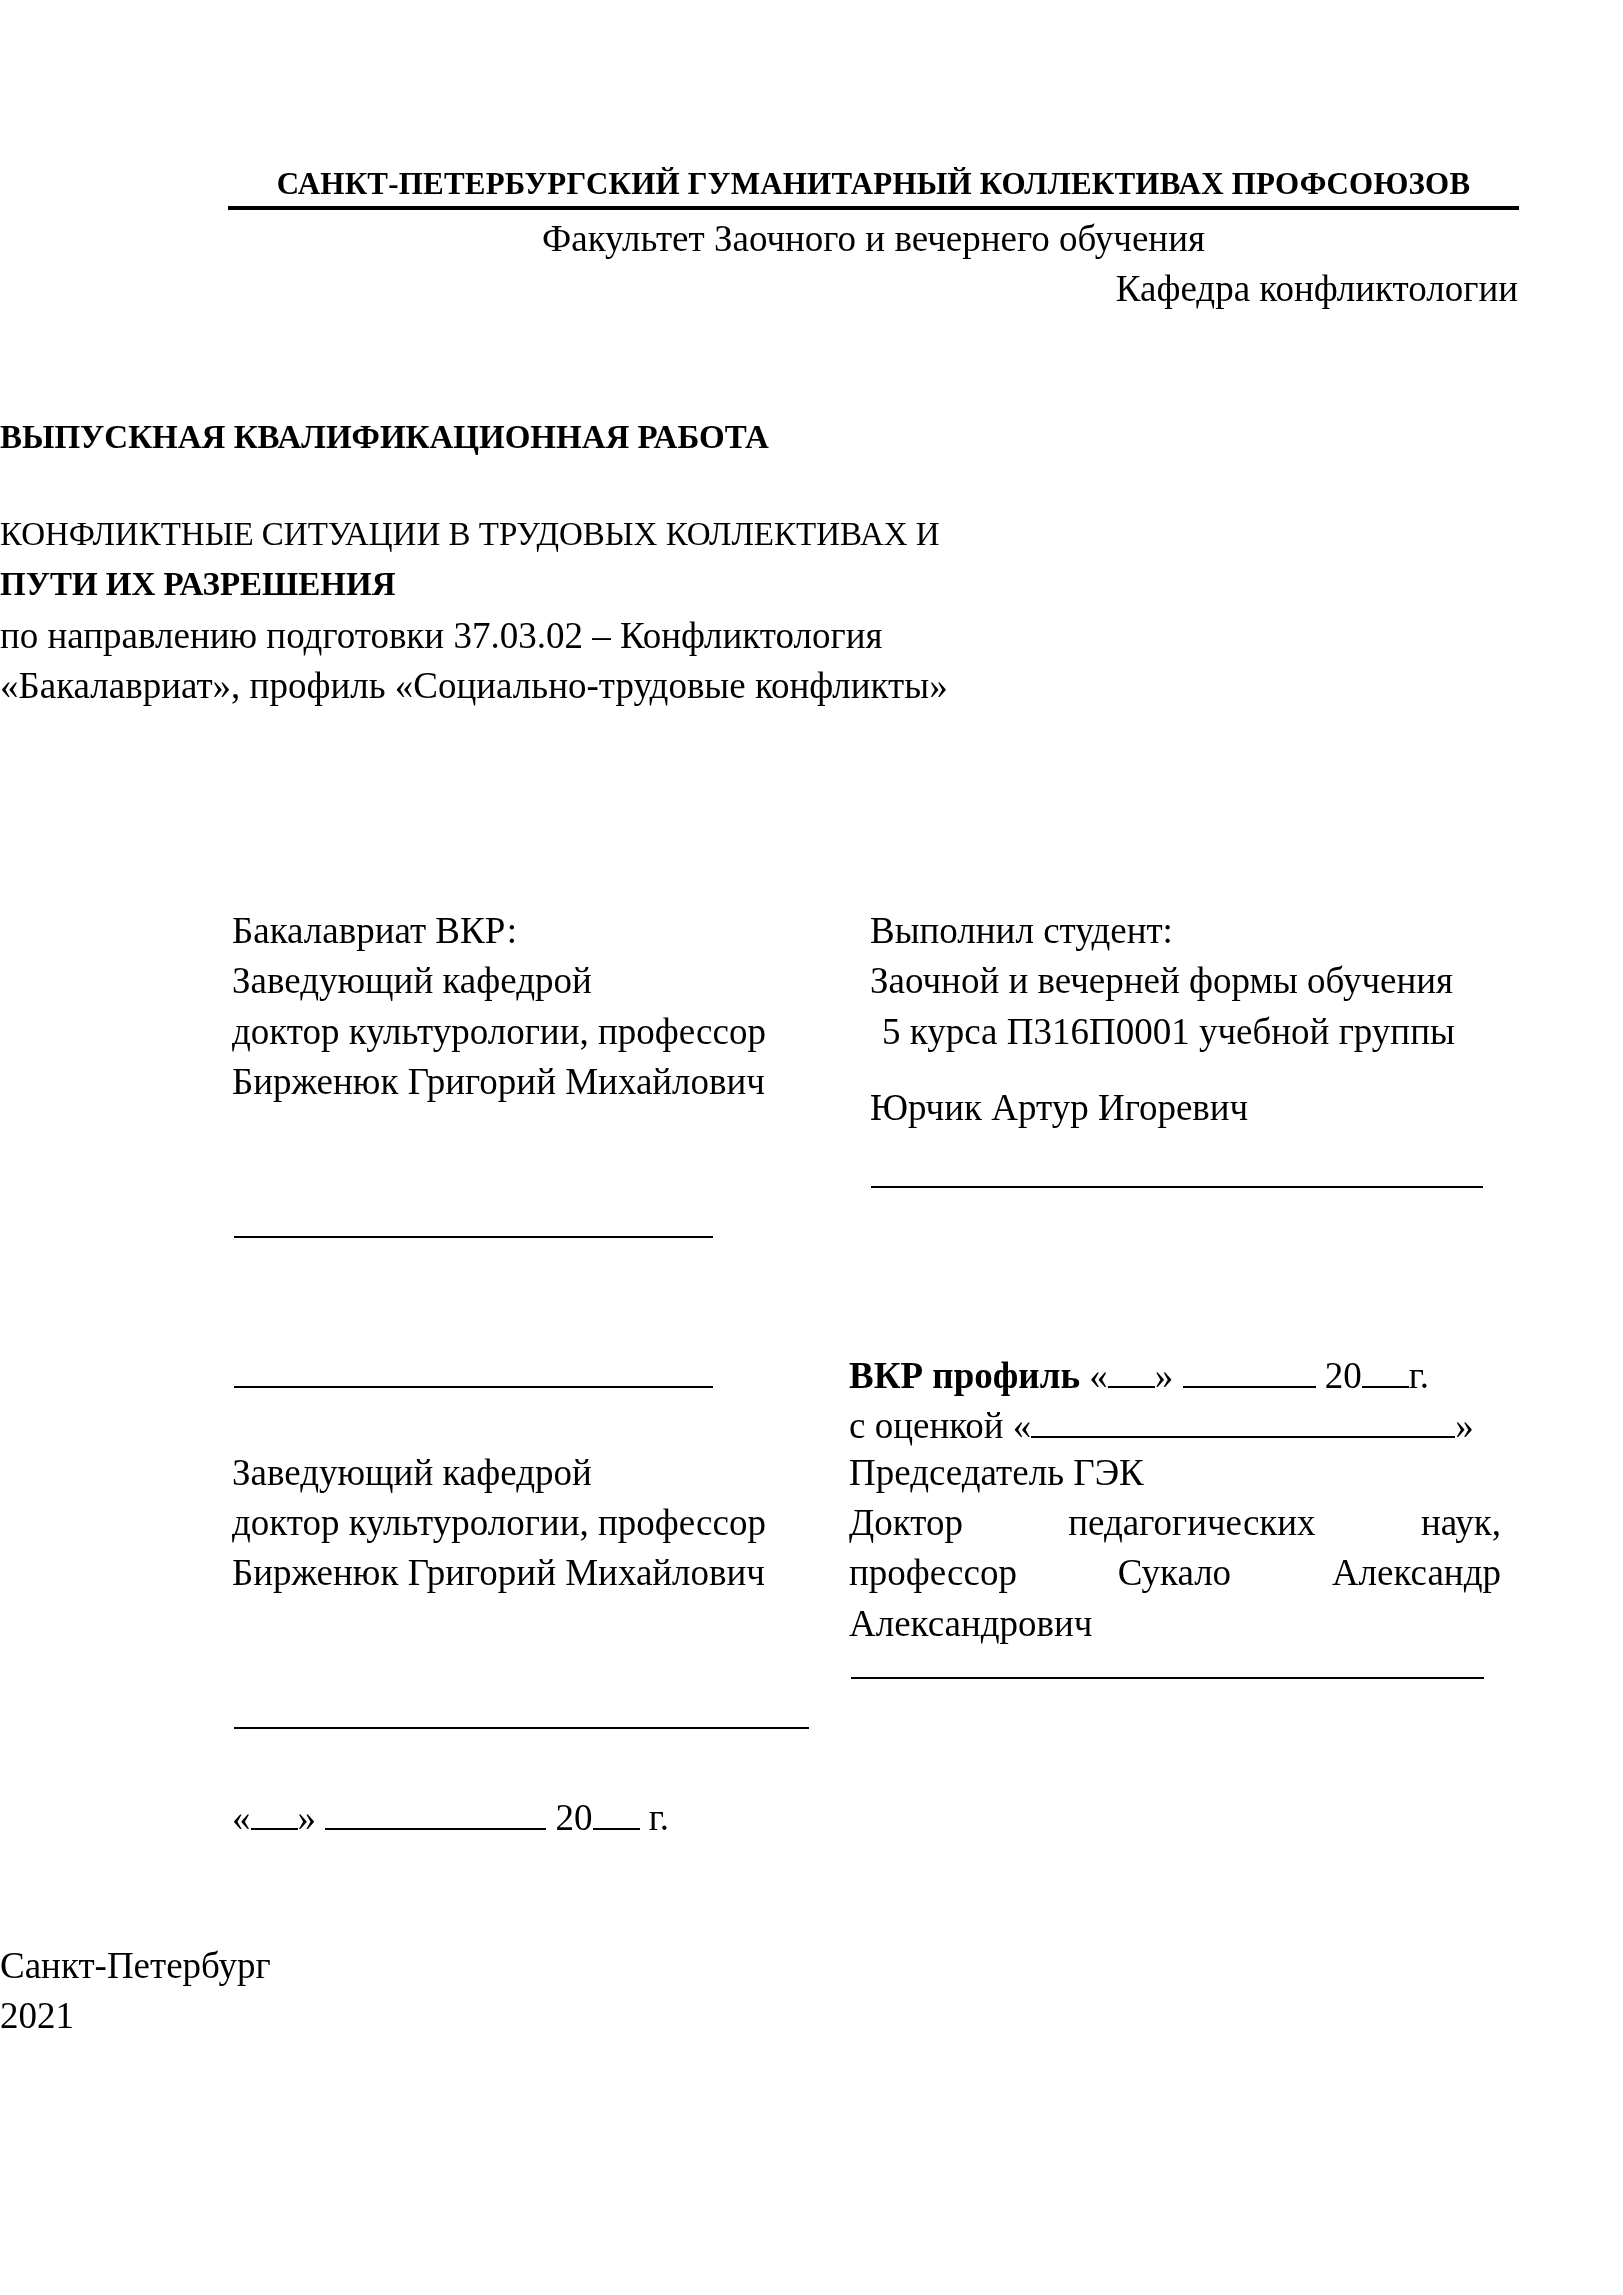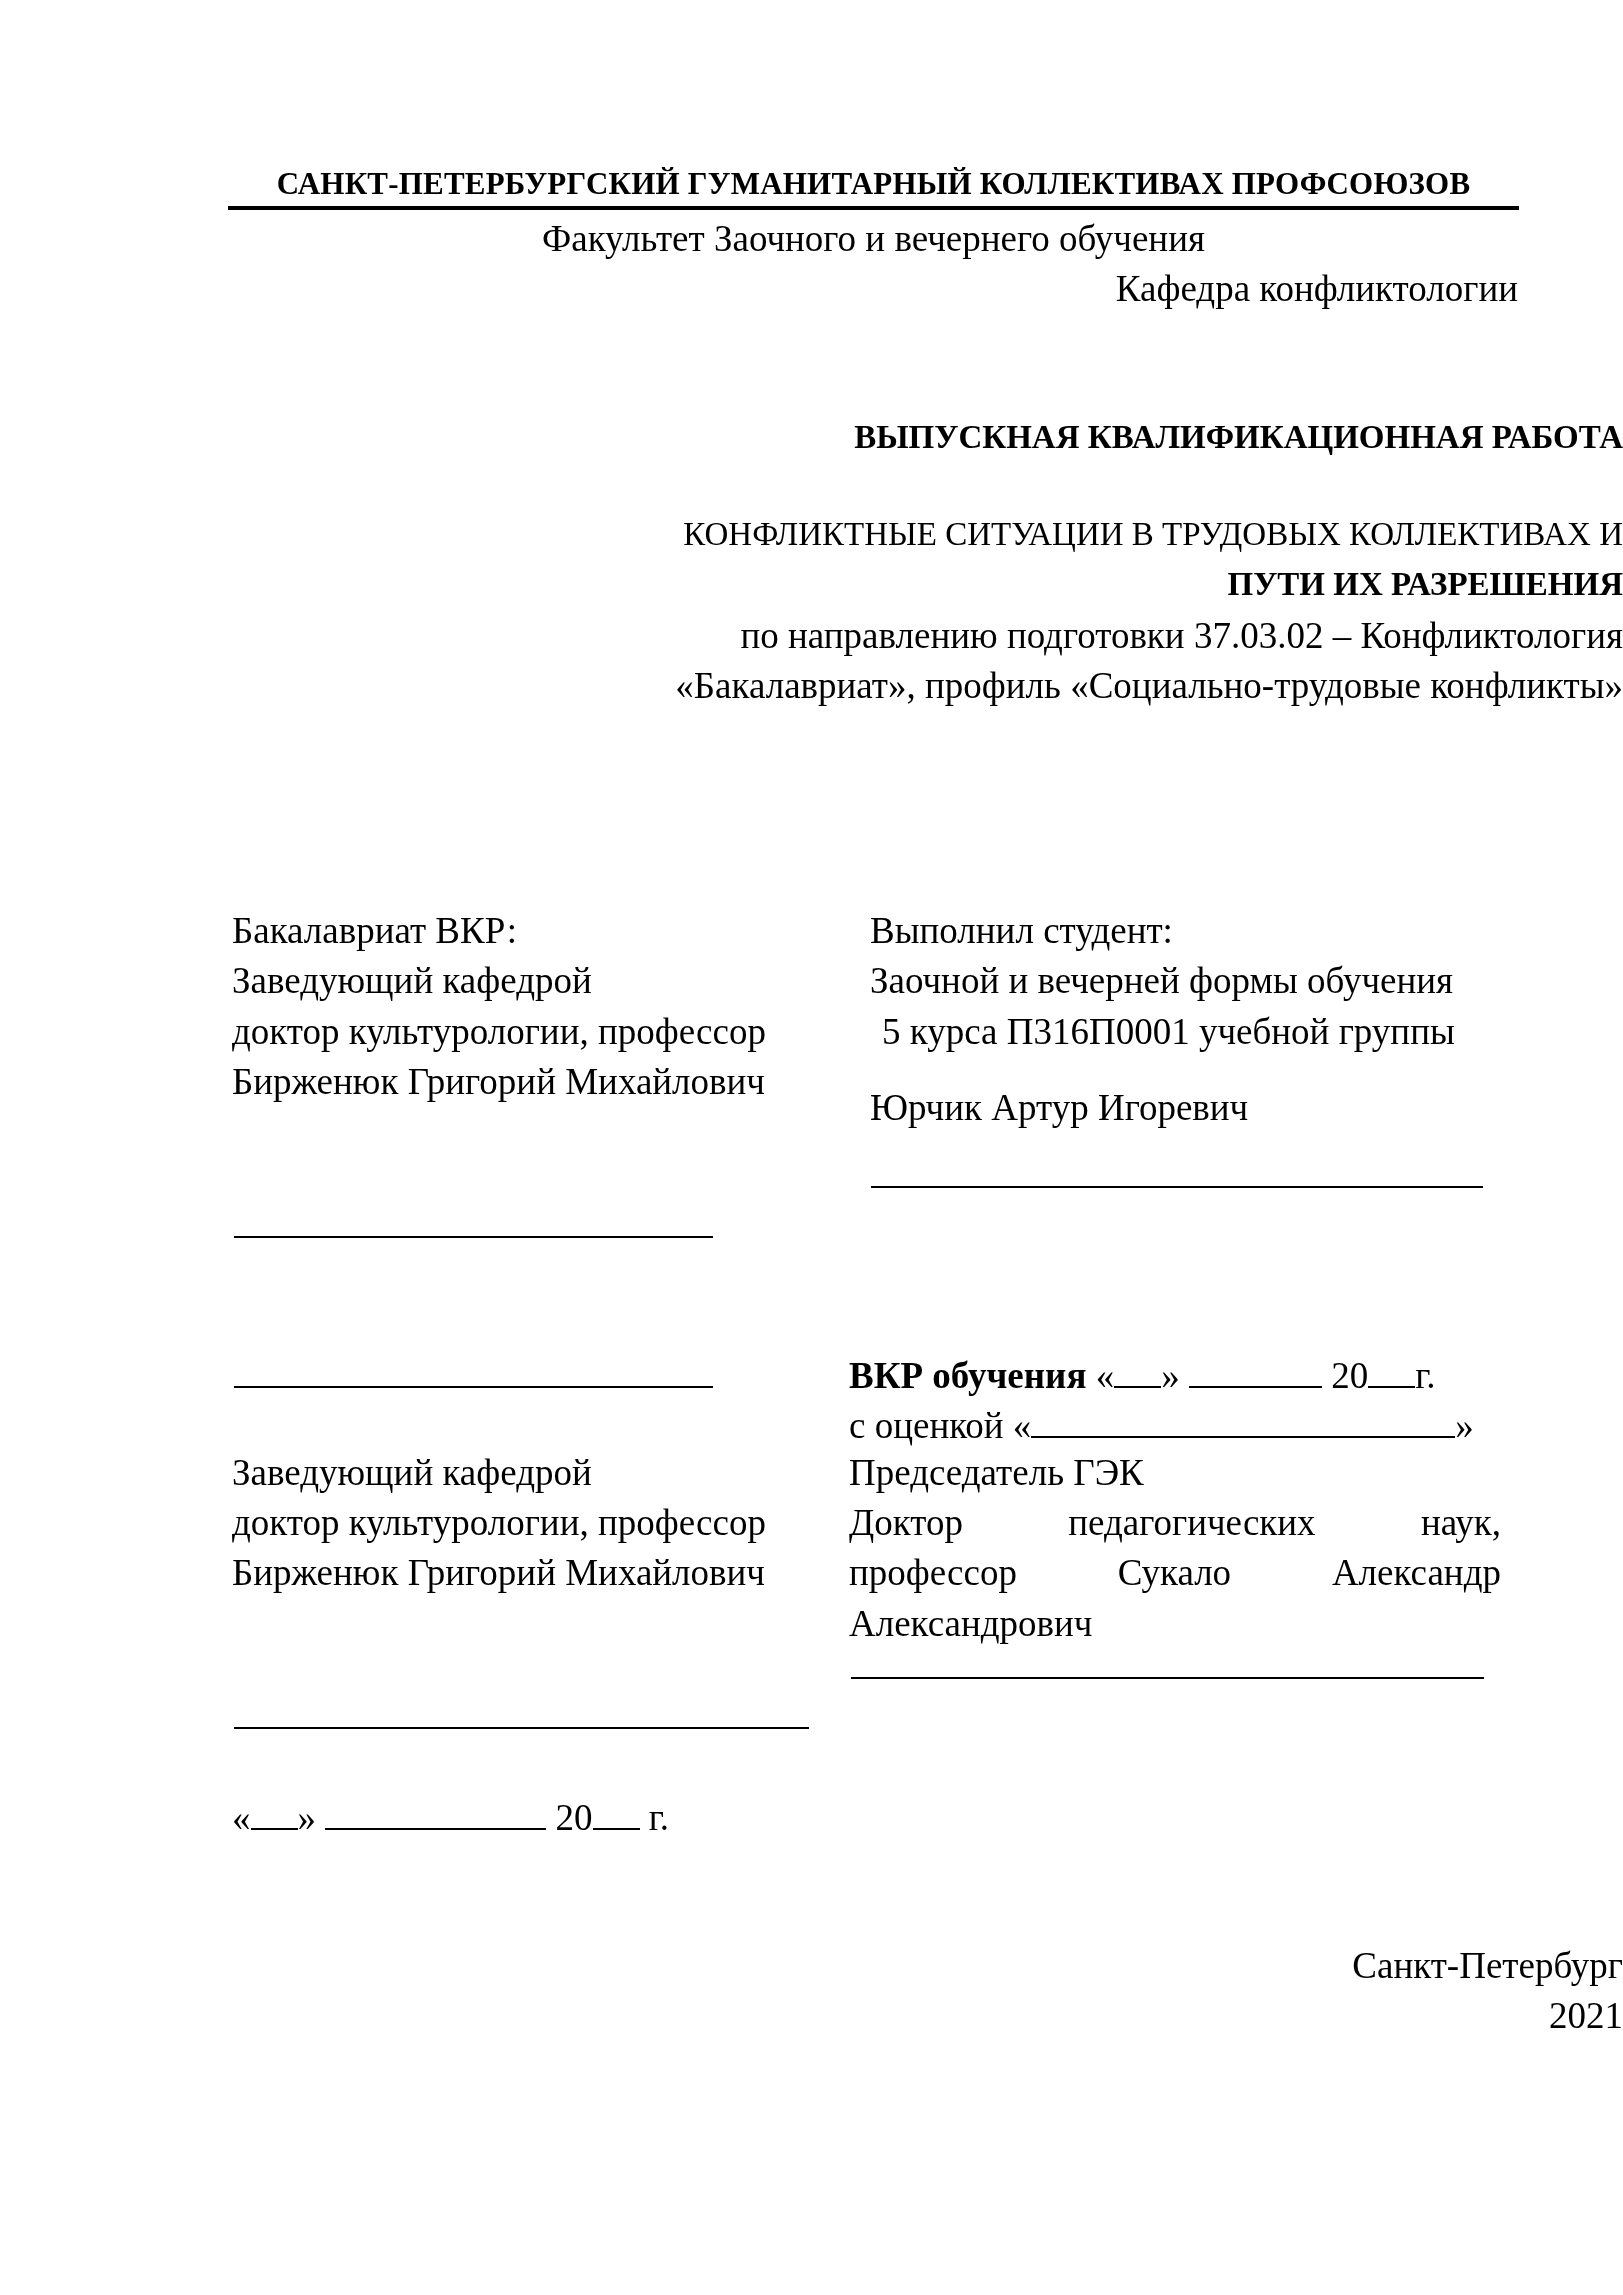--- a/index.html
+++ b/index.html
@@ -11,21 +11,21 @@
     width: 1623px;
     height: 2295px;
     position: relative;
     overflow: hidden;
     font-family: "Liberation Serif", "DejaVu Serif", serif;
     color: #000000;
   }
   .abs { position: absolute; white-space: nowrap; }
   .t { font-size: 37px; line-height: 1; }
   .b { font-weight: bold; }
-  .center { left: 0; width: 1623px; text-align: right; }
+  .center { left: 0; width: 1623px; text-align: left; }
 
   .uni {
     top: 166px;
     left: 228px;
     width: 1291px;
     text-align: center;
     font-size: 31px;
     font-weight: bold;
     letter-spacing: 0.2px;
   }
@@ -97,21 +97,21 @@
   <div class="abs t col-right" style="top:912px;">Выполнил студент:</div>
   <div class="abs t col-right" style="top:962px;">Заочной и вечерней формы обучения</div>
   <div class="abs t col-right" style="top:1013px;margin-left:12px;">5 курса  П316П0001 учебной группы</div>
   <div class="abs t col-right" style="top:1089px;">Юрчик Артур Игоревич</div>
   <div class="uline" style="top:1186px; left:871px; width:612px;"></div>
 </div>
 
 <div class="uline" style="top:1386px; left:234px; width:479px;"></div>
 
 <div class="abs t" style="top:1357px; left:849px;">
-  <span class="b">ВКР обучения</span>
+  <span class="b">ВКР профиль</span>
   <span>«</span><span class="blank" style="width:47px;"></span><span>»</span>
   <span class="blank" style="width:133px;"></span>
   <span>20</span><span class="blank" style="width:47px;"></span><span>г.</span>
 </div>
 <div class="abs t" style="top:1407px; left:849px;">
   <span>с оценкой «</span><span class="blank" style="width:424px;"></span><span>»</span>
 </div>
 
 <div>
   <div class="abs t col-left" style="top:1454px;">Заведующий кафедрой</div>

